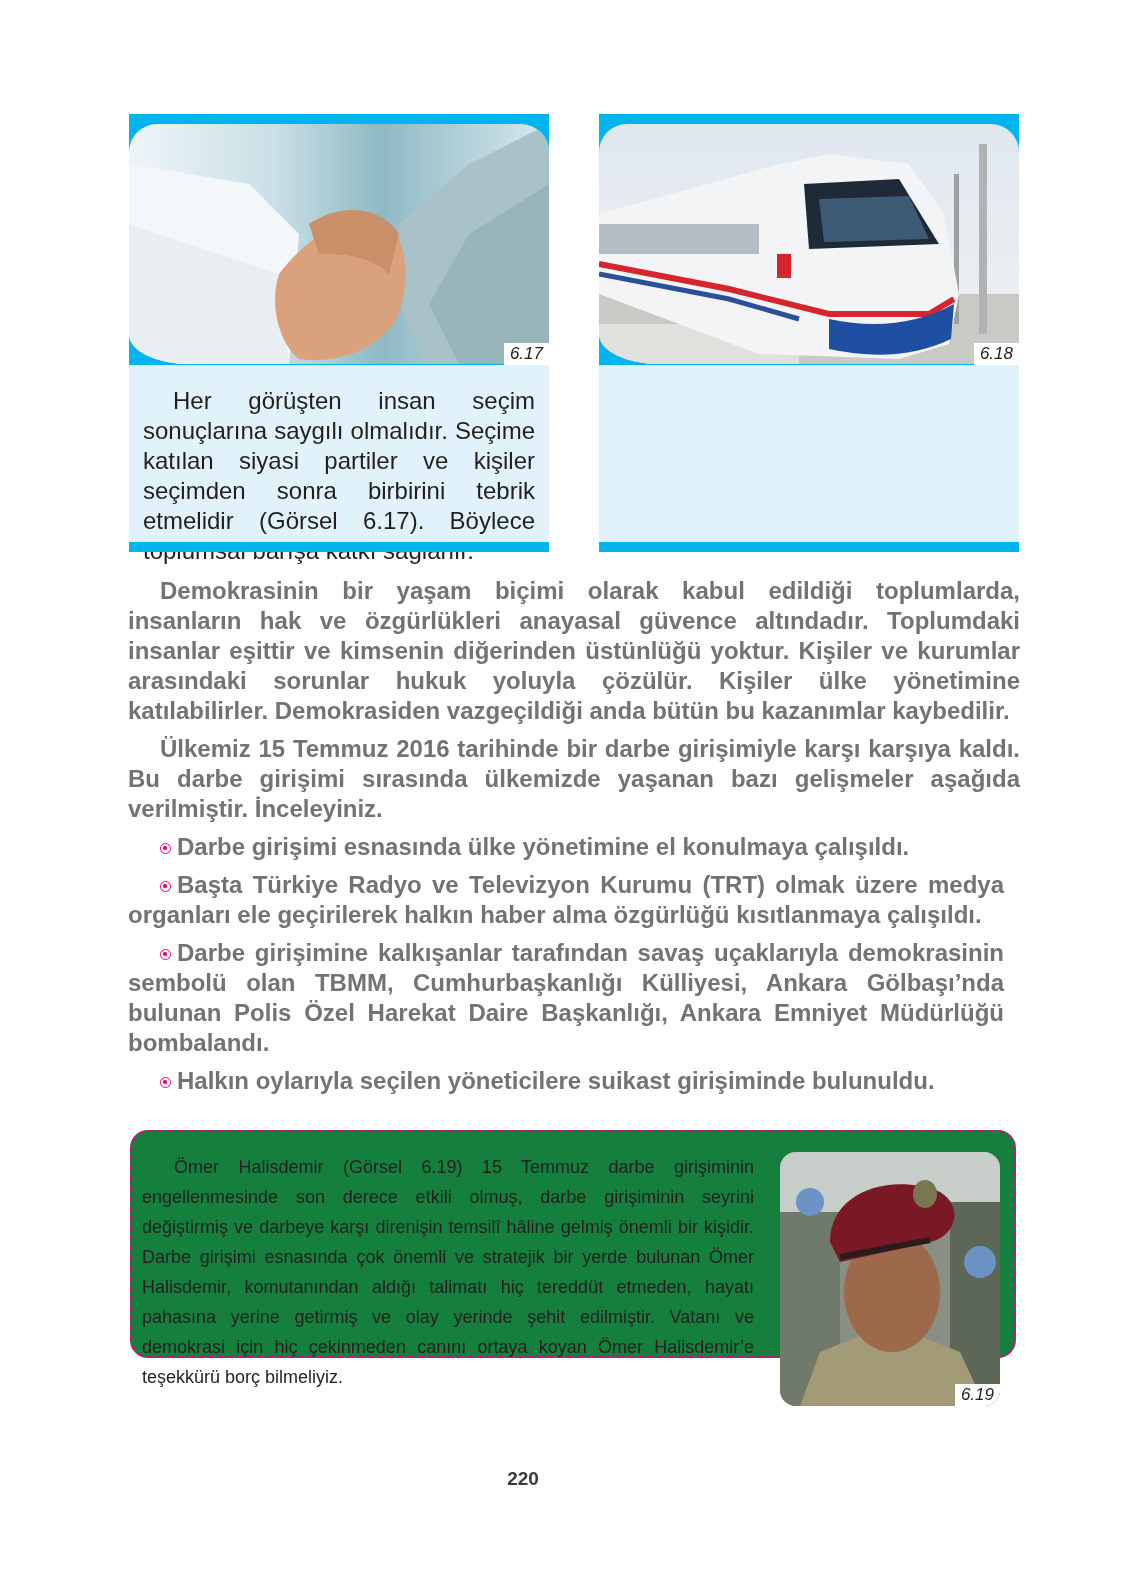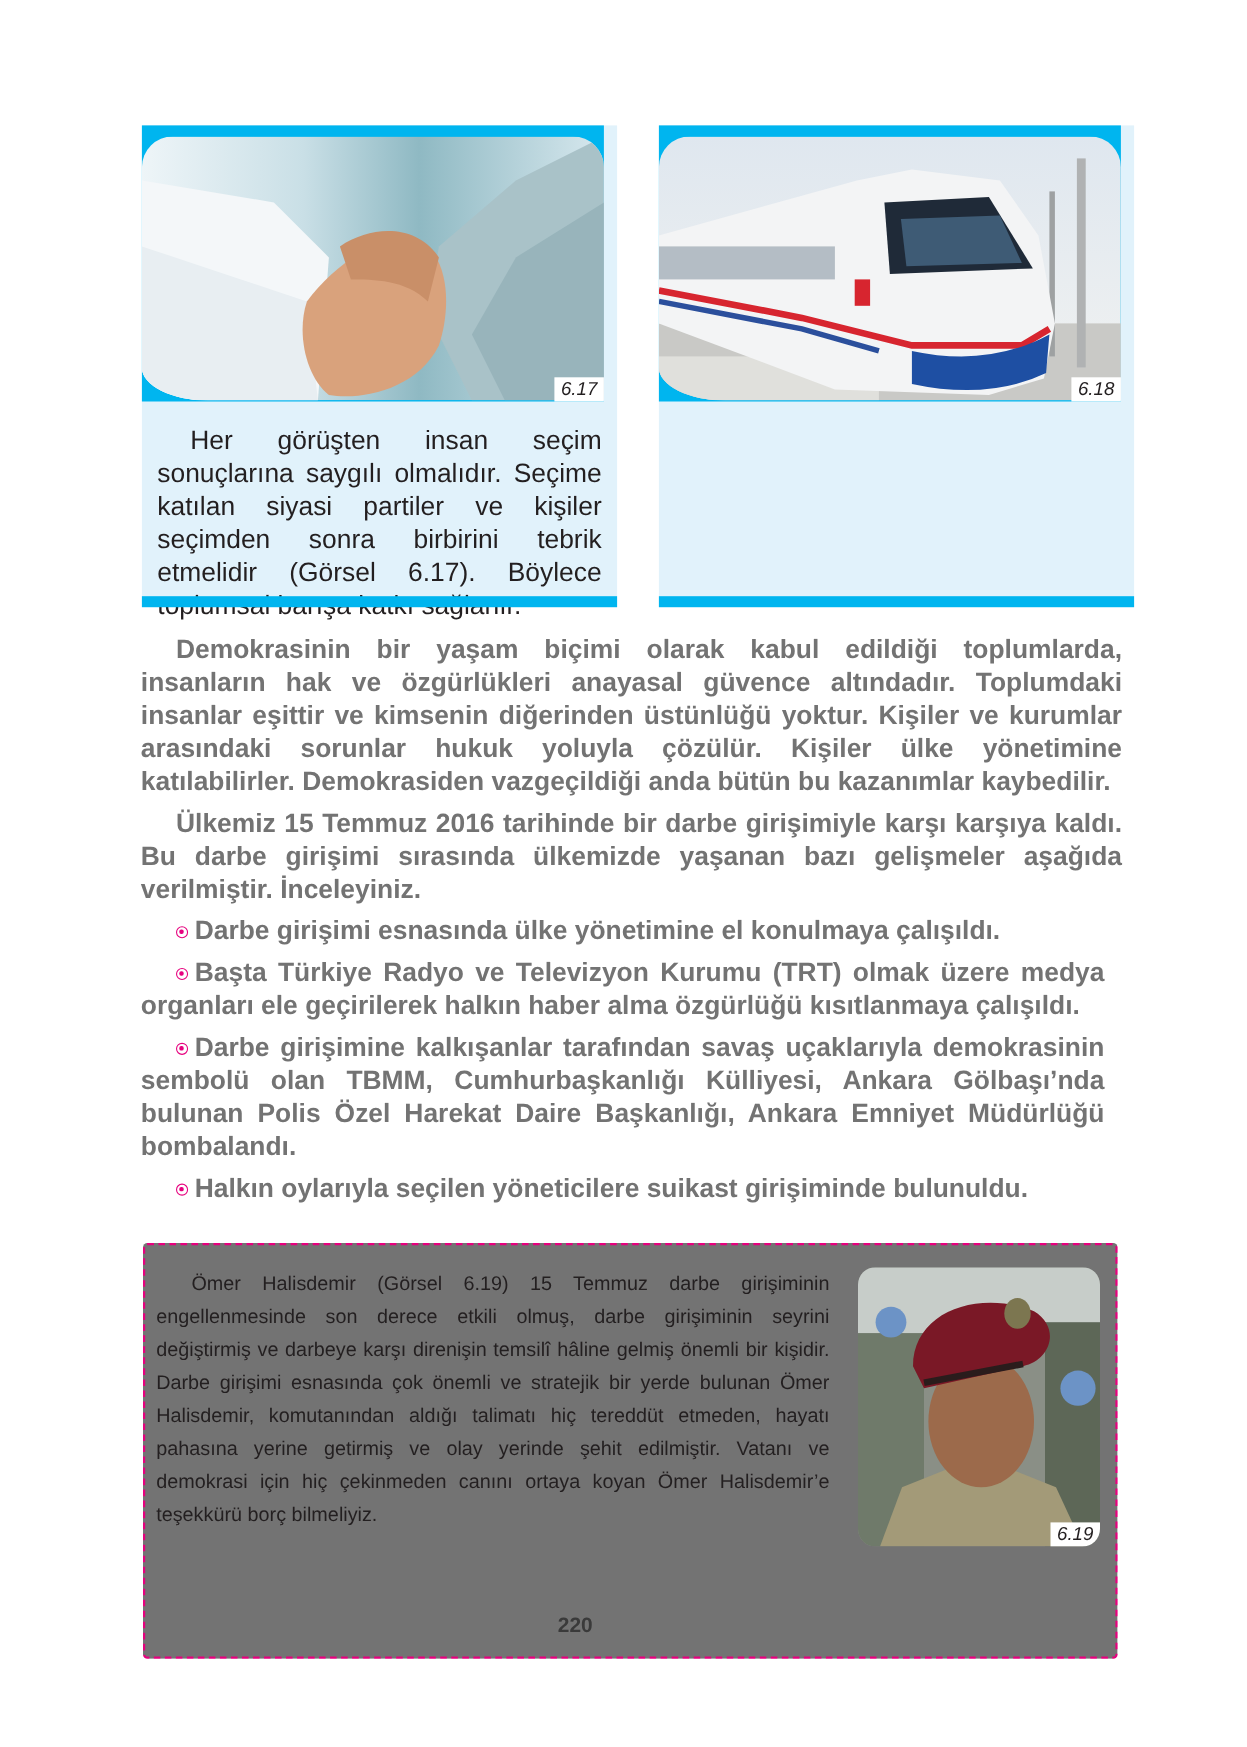--- a/index.html
+++ b/index.html
@@ -1,20 +1,20 @@
 <!DOCTYPE html>
 <html><head>
 <meta charset="utf-8">
 <style>
   html, body { margin: 0; padding: 0; }
   body {
     width: 1134px; height: 1588px; background: #ffffff; position: relative;
     font-family: "Liberation Sans", sans-serif; color: #231f20; overflow: hidden;
   }
-  .card { position: absolute; top: 114px; width: 420px; height: 438px; background: #e1f2fb; padding-left: 12px; }
+  .card { position: absolute; top: 114px; width: 420px; height: 438px; background: #e1f2fb; }
   .card .botbar { position: absolute; left: 0; bottom: 0; width: 100%; height: 10px; background: #00b5ef; }
   .card .photo-wrap {
     position: absolute; left: 0; top: 0; width: 420px; height: 251px; background: #00b5ef;
   }
   .card .photo {
     position: absolute; left: 0; top: 10px; width: 420px; height: 240px;
     border-radius: 28px 28px 0 60px / 28px 28px 0 30px; overflow: hidden;
   }
   .card .photo svg { display: block; }
   .fig-label {
@@ -33,22 +33,22 @@
   .bullet-para { margin: 0 16px 8px 0; text-indent: 32px; }
   .bullet {
     display: inline-block; width: 11px; height: 11px; border: 1.6px solid #e6007e; border-radius: 50%;
     position: relative; margin-right: 6px; vertical-align: 1px; text-indent: 0; box-sizing: border-box;
   }
   .bullet::after {
     content: ""; position: absolute; left: 2.2px; top: 2.2px; width: 3.4px; height: 3.4px;
     background: #e6007e; border-radius: 50%;
   }
   .pink-box {
-    position: absolute; left: 130px; top: 1130px; width: 886px; height: 378px;
-    background: #737373; border: 2.5px dashed #e6007e; border-radius: 4px; box-sizing: border-box;
+    position: absolute; left: 130px; top: 1130px; width: 886px; height: 228px;
+    background: #15803d; border: 2.5px dashed #e6007e; border-radius: 18px; box-sizing: border-box;
   }
   .pink-box .text {
     position: absolute; left: 10px; top: 20px; width: 612px;
     font-size: 18px; line-height: 30px; text-align: justify; text-indent: 32px;
   }
   .pink-box .portrait {
     position: absolute; left: 648px; top: 20px; width: 220px; height: 254px;
     border-radius: 16px; overflow: hidden;
   }
   .page-number {

